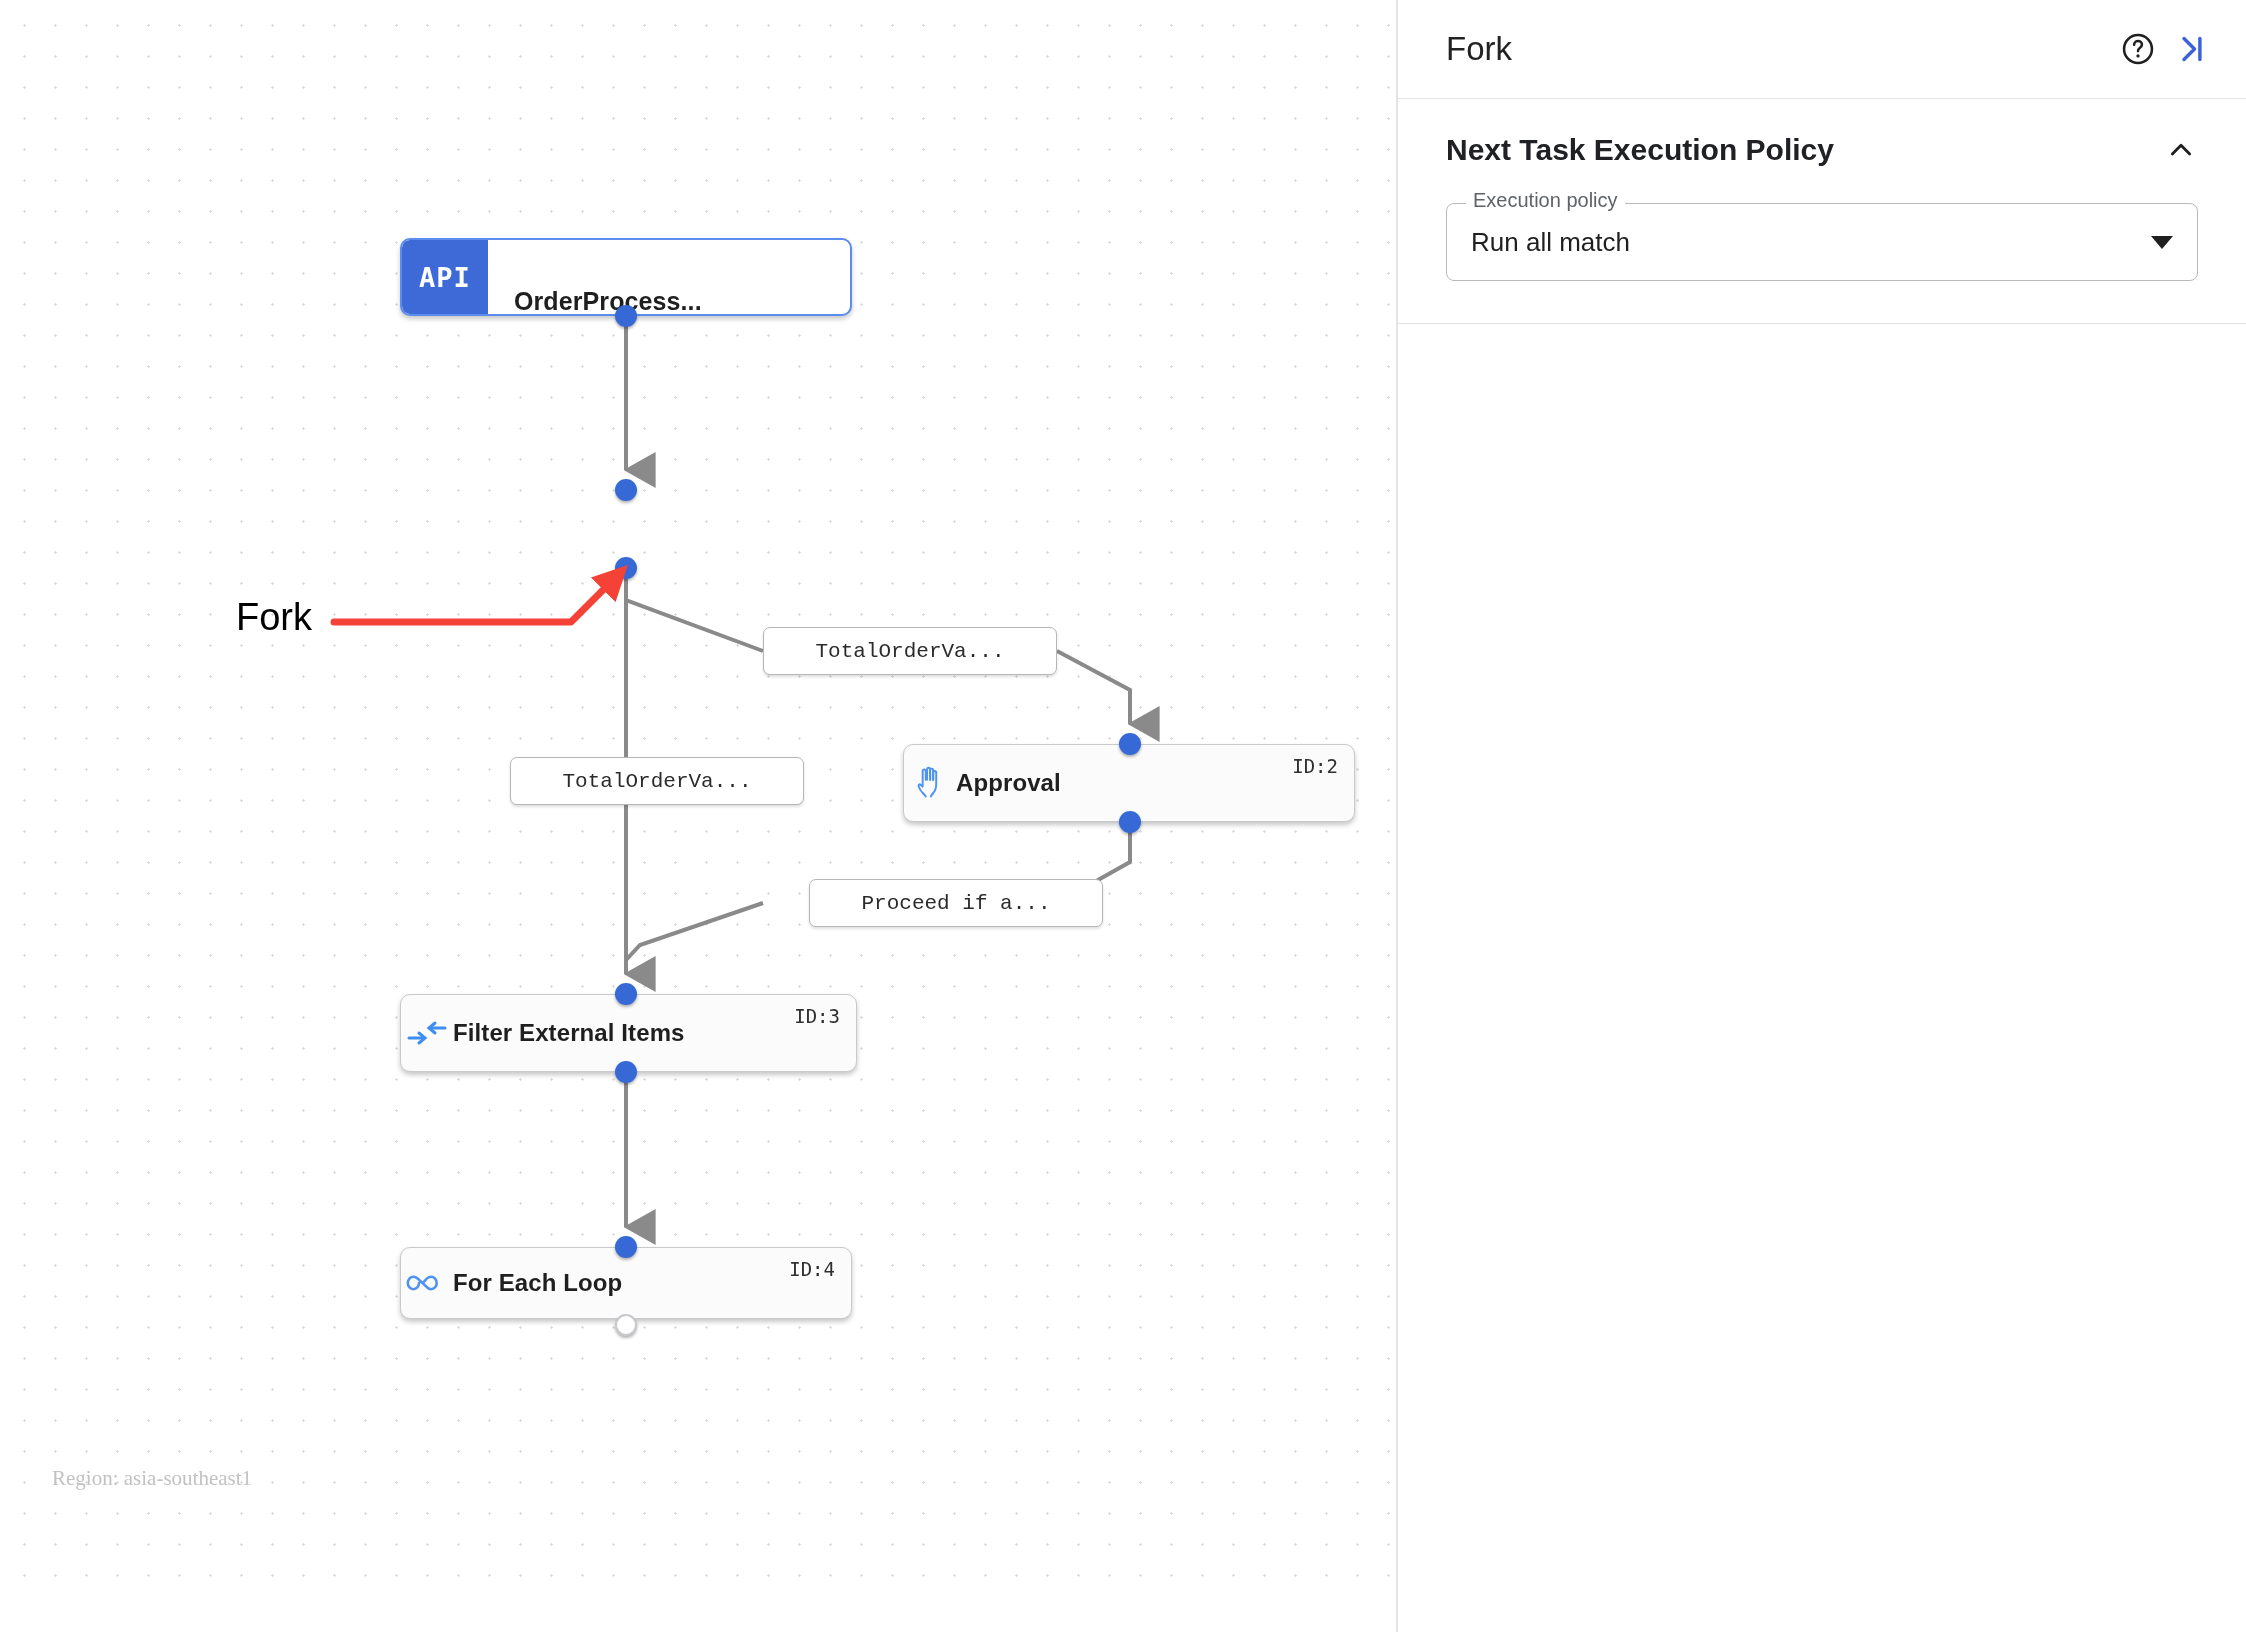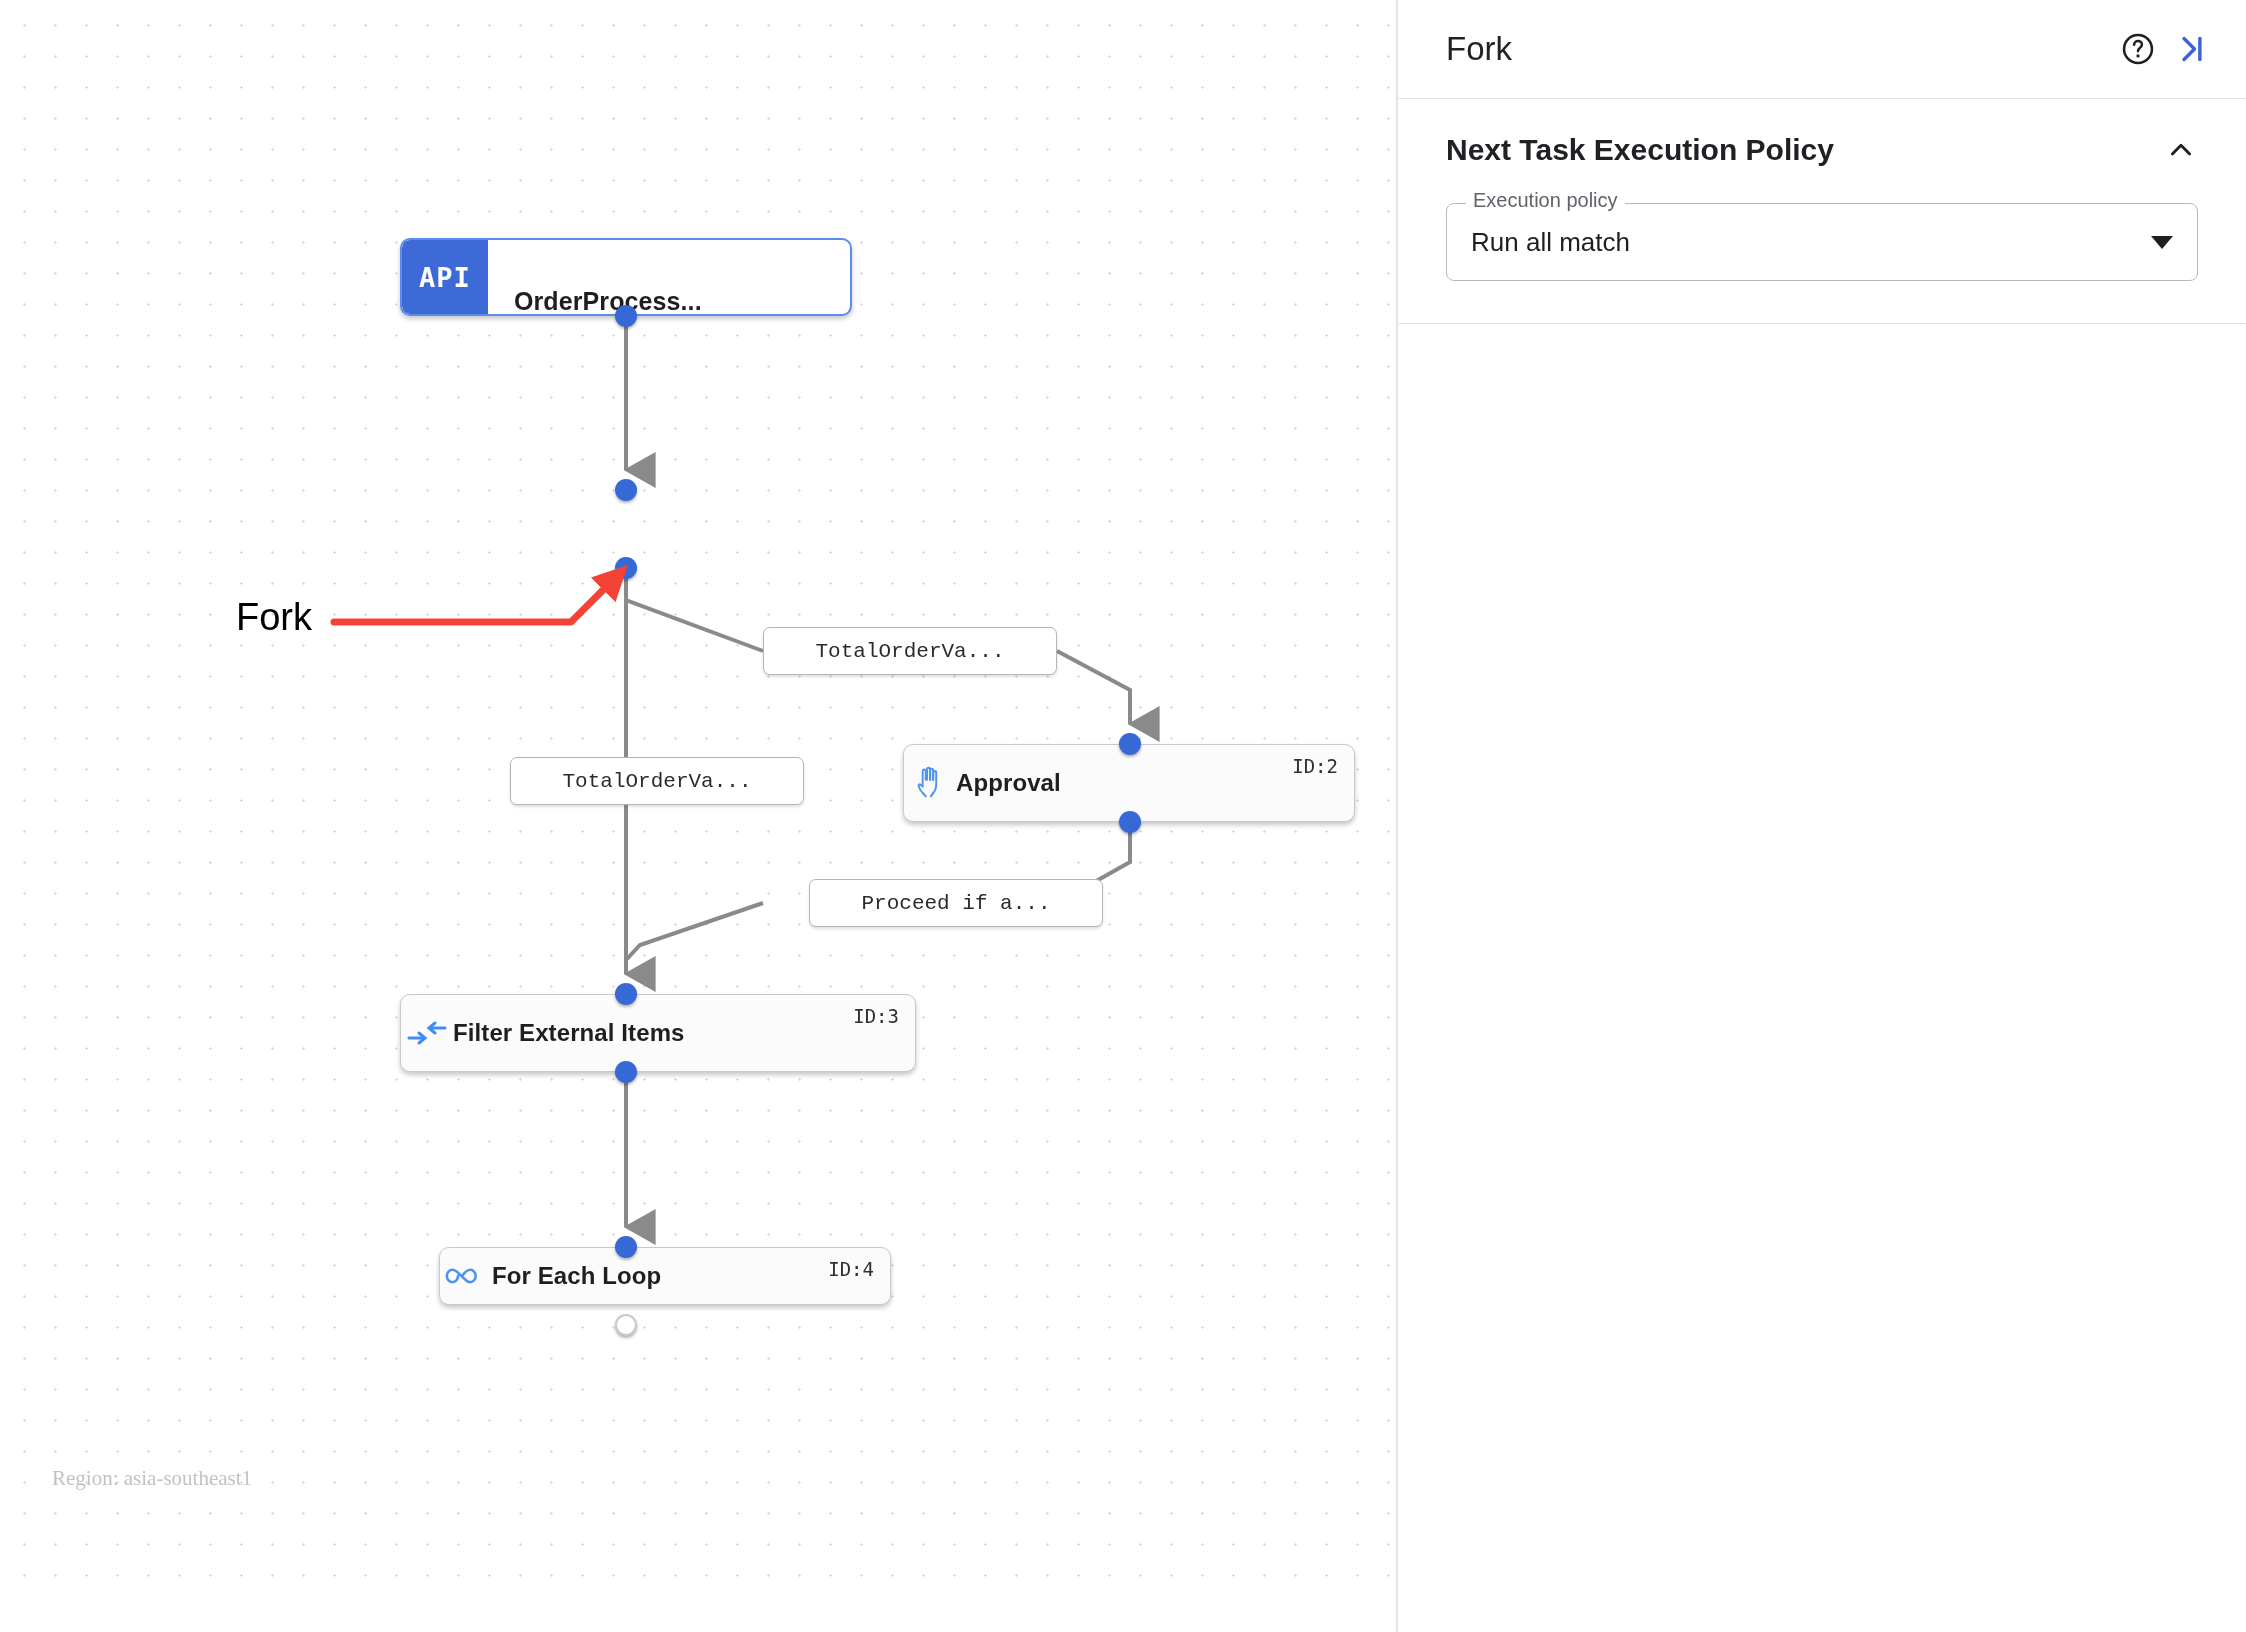--- a/index.html
+++ b/index.html
@@ -62,22 +62,22 @@
     border-radius:7px 0 0 7px;
   }
   #api-badge span{
     color:#ffffff;font-family:"DejaVu Sans Mono", monospace;
     font-weight:bold;font-size:27px;letter-spacing:1px;
   }
   #node-start .node-title{margin-left:26px;font-weight:bold;font-size:25px;margin-top:48px;}
 
   #node-1{left:400px;top:490px;width:452px;height:78px;}
   #node-2{left:903px;top:744px;width:452px;height:78px;}
-  #node-3{left:400px;top:994px;width:516px;height:78px;}
-  #node-4{left:400px;top:1247px;width:452px;height:58px;margin-left:39px;}
+  #node-3{left:400px;top:994px;width:457px;height:78px;}
+  #node-4{left:400px;top:1247px;width:452px;height:72px;}
 
   
   .conn{
     position:absolute;width:22px;height:22px;border-radius:50%;
     background:#3669d6;box-shadow:0 2px 3px rgba(0,0,0,.3);
   }
   .conn.hollow{background:#ffffff;border:2px solid #c9c9cd;box-sizing:border-box;}
 
   
   .edge-label{

